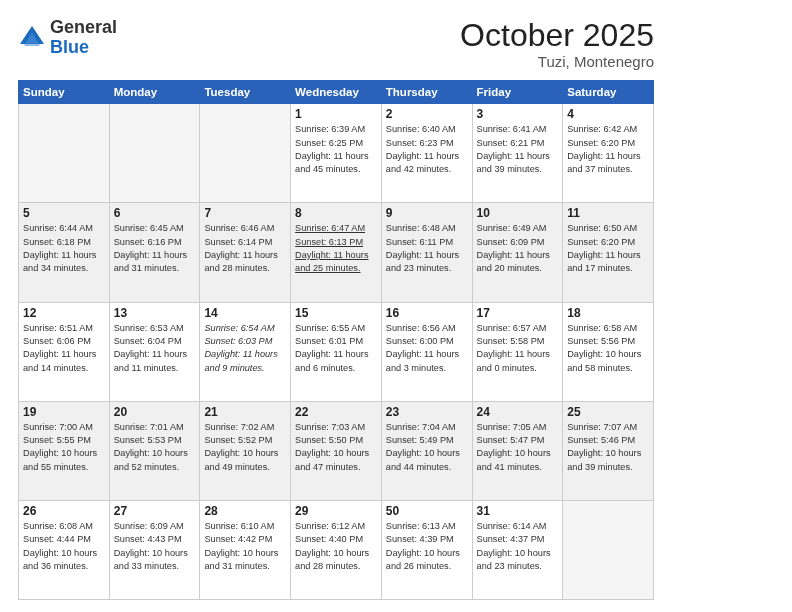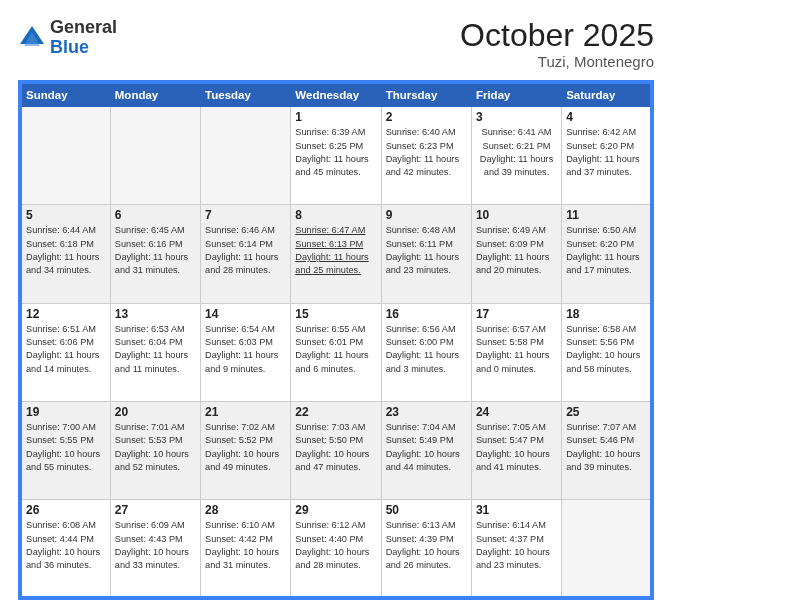--- a/index.html
+++ b/index.html
@@ -47,21 +47,21 @@
       font-weight: normal;
       color: #222;
       line-height: 1.1;
     }
     .location {
       font-size: 15px;
       color: #555;
     }
     .calendar {
       flex: 1;
-      border: 4px solid #3b82f6;
+      border: 1px solid #3b82f6;
       border-collapse: collapse;
       width: 100%;
       table-layout: fixed;
     }
     .calendar th {
       background-color: #2962b8;
       color: #fff;
       font-size: 11.5px;
       font-weight: bold;
       padding: 5px 4px;
@@ -143,21 +143,21 @@
           </td>
           <td>
             <span class="day-num">2</span>
             <div class="day-info" style="white-space: pre-line;">Sunrise: 6:40 AM
 Sunset: 6:23 PM
 Daylight: 11 hours
 and 42 minutes.</div>
           </td>
           <td>
             <span class="day-num">3</span>
-            <div class="day-info" style="white-space: pre-line; text-align: center;">Sunrise: 6:41 AM
+            <div class="day-info" style="white-space: pre-line;">Sunrise: 6:41 AM
 Sunset: 6:21 PM
 Daylight: 11 hours
 and 39 minutes.</div>
           </td>
           <td>
             <span class="day-num">4</span>
             <div class="day-info" style="white-space: pre-line;">Sunrise: 6:42 AM
 Sunset: 6:20 PM
 Daylight: 11 hours
 and 37 minutes.</div>
@@ -224,21 +224,21 @@
           </td>
           <td>
             <span class="day-num">13</span>
             <div class="day-info" style="white-space: pre-line;">Sunrise: 6:53 AM
 Sunset: 6:04 PM
 Daylight: 11 hours
 and 11 minutes.</div>
           </td>
           <td>
             <span class="day-num">14</span>
-            <div class="day-info" style="white-space: pre-line;">Sunrise: 6:54 AM
+            <div class="day-info" style="white-space: pre-line; font-style: italic;">Sunrise: 6:54 AM
 Sunset: 6:03 PM
 Daylight: 11 hours
 and 9 minutes.</div>
           </td>
           <td>
             <span class="day-num">15</span>
             <div class="day-info" style="white-space: pre-line;">Sunrise: 6:55 AM
 Sunset: 6:01 PM
 Daylight: 11 hours
 and 6 minutes.</div>

